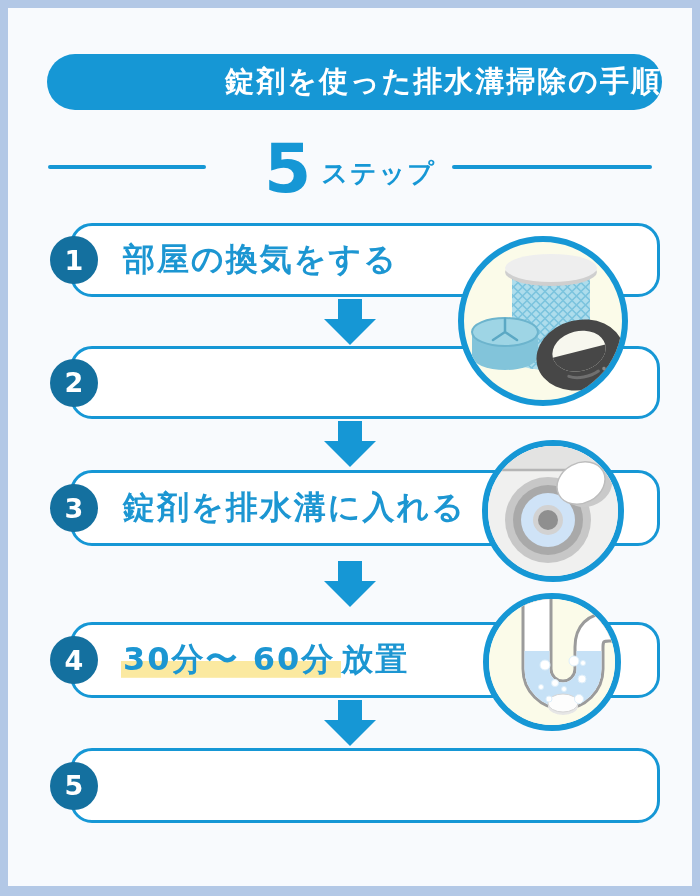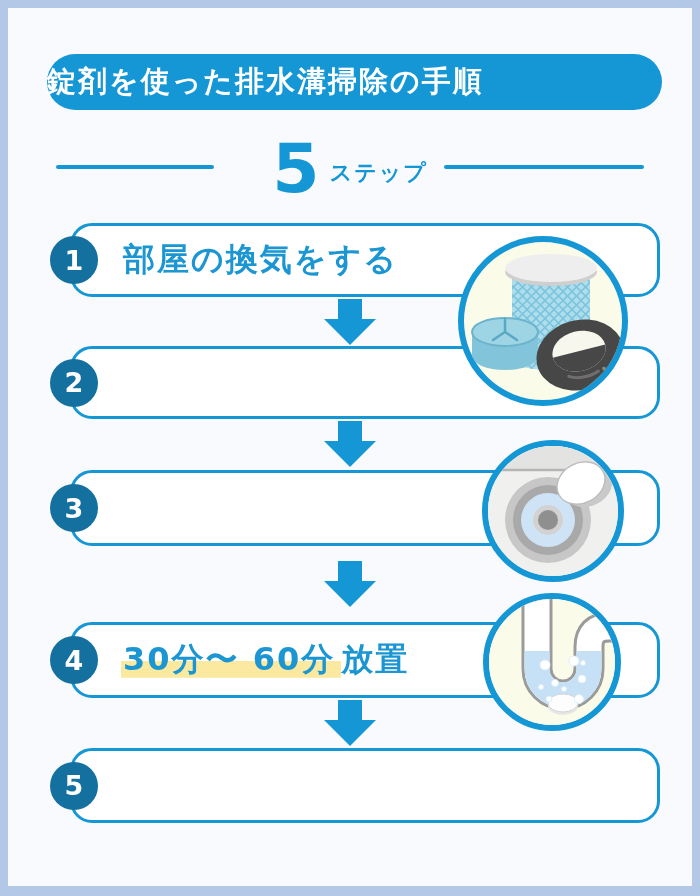--- a/index.html
+++ b/index.html
@@ -12,39 +12,39 @@
   .card {
     position: absolute; left: 8px; top: 8px;
     width: 684px; height: 878px;
     background: #f8fafd;
   }
   
   .pill {
     position: absolute; left: 39px; top: 46px;
     width: 615px; height: 56px;
     background: #1697d5; border-radius: 28px;
-    display: flex; align-items: center; justify-content: flex-start;
+    display: flex; align-items: center; justify-content: flex-end;
   }
   .pill-text {
     color: #ffffff; font-size: 29px; font-weight: bold; letter-spacing: 2px;
   }
   
   .subtitle-row {
     position: absolute; left: 0; top: 121px; width: 100%; height: 76px;
     display: flex; align-items: center; justify-content: center;
   }
   .sub-line { height: 4px; background: #1697d5; border-radius: 2px; }
   .sub-line.left  { width: 158px; margin-right: 58px; }
   .sub-line.right { width: 200px; margin-left: 16px; }
   .sub-count {
     color: #1697d5; font-size: 68px; font-weight: bold; line-height: 1;
     transform: translateY(2px);
   }
   .sub-unit {
-    color: #1697d5; font-size: 22px; font-weight: bold; margin-left: 10px;
+    color: #1697d5; font-size: 26px; font-weight: bold; margin-left: 10px;
     transform: translateY(6px); letter-spacing: 2px;
   }
   
   .step-box {
     position: absolute; left: 62px; width: 590px;
     background: #ffffff; border: 3px solid #1697d5; border-radius: 22px;
     box-sizing: border-box;
     display: flex; align-items: center;
     padding-left: 50px;
     z-index: 2;
@@ -113,20 +113,21 @@
   </div>
 
   <div class="arrow" style="top:413px;">
     <svg width="56" height="46" viewBox="0 0 56 46">
         <path d="M16,0 H40 V20 H54 L28,46 L2,20 H16 Z" fill="#1697d5"></path>
       </svg>
   </div>
 
   <div class="step-box" style="top:462px;height:76px;">
     <span class="badge">3</span>
+    <span class="step-label">錠剤を排水溝に入れる</span>
   </div>
 
   <div class="arrow" style="top:553px;">
     <svg width="56" height="46" viewBox="0 0 56 46">
         <path d="M16,0 H40 V20 H54 L28,46 L2,20 H16 Z" fill="#1697d5"></path>
       </svg>
   </div>
 
   <div class="step-box" style="top:614px;height:76px;">
     <span class="badge">4</span>

